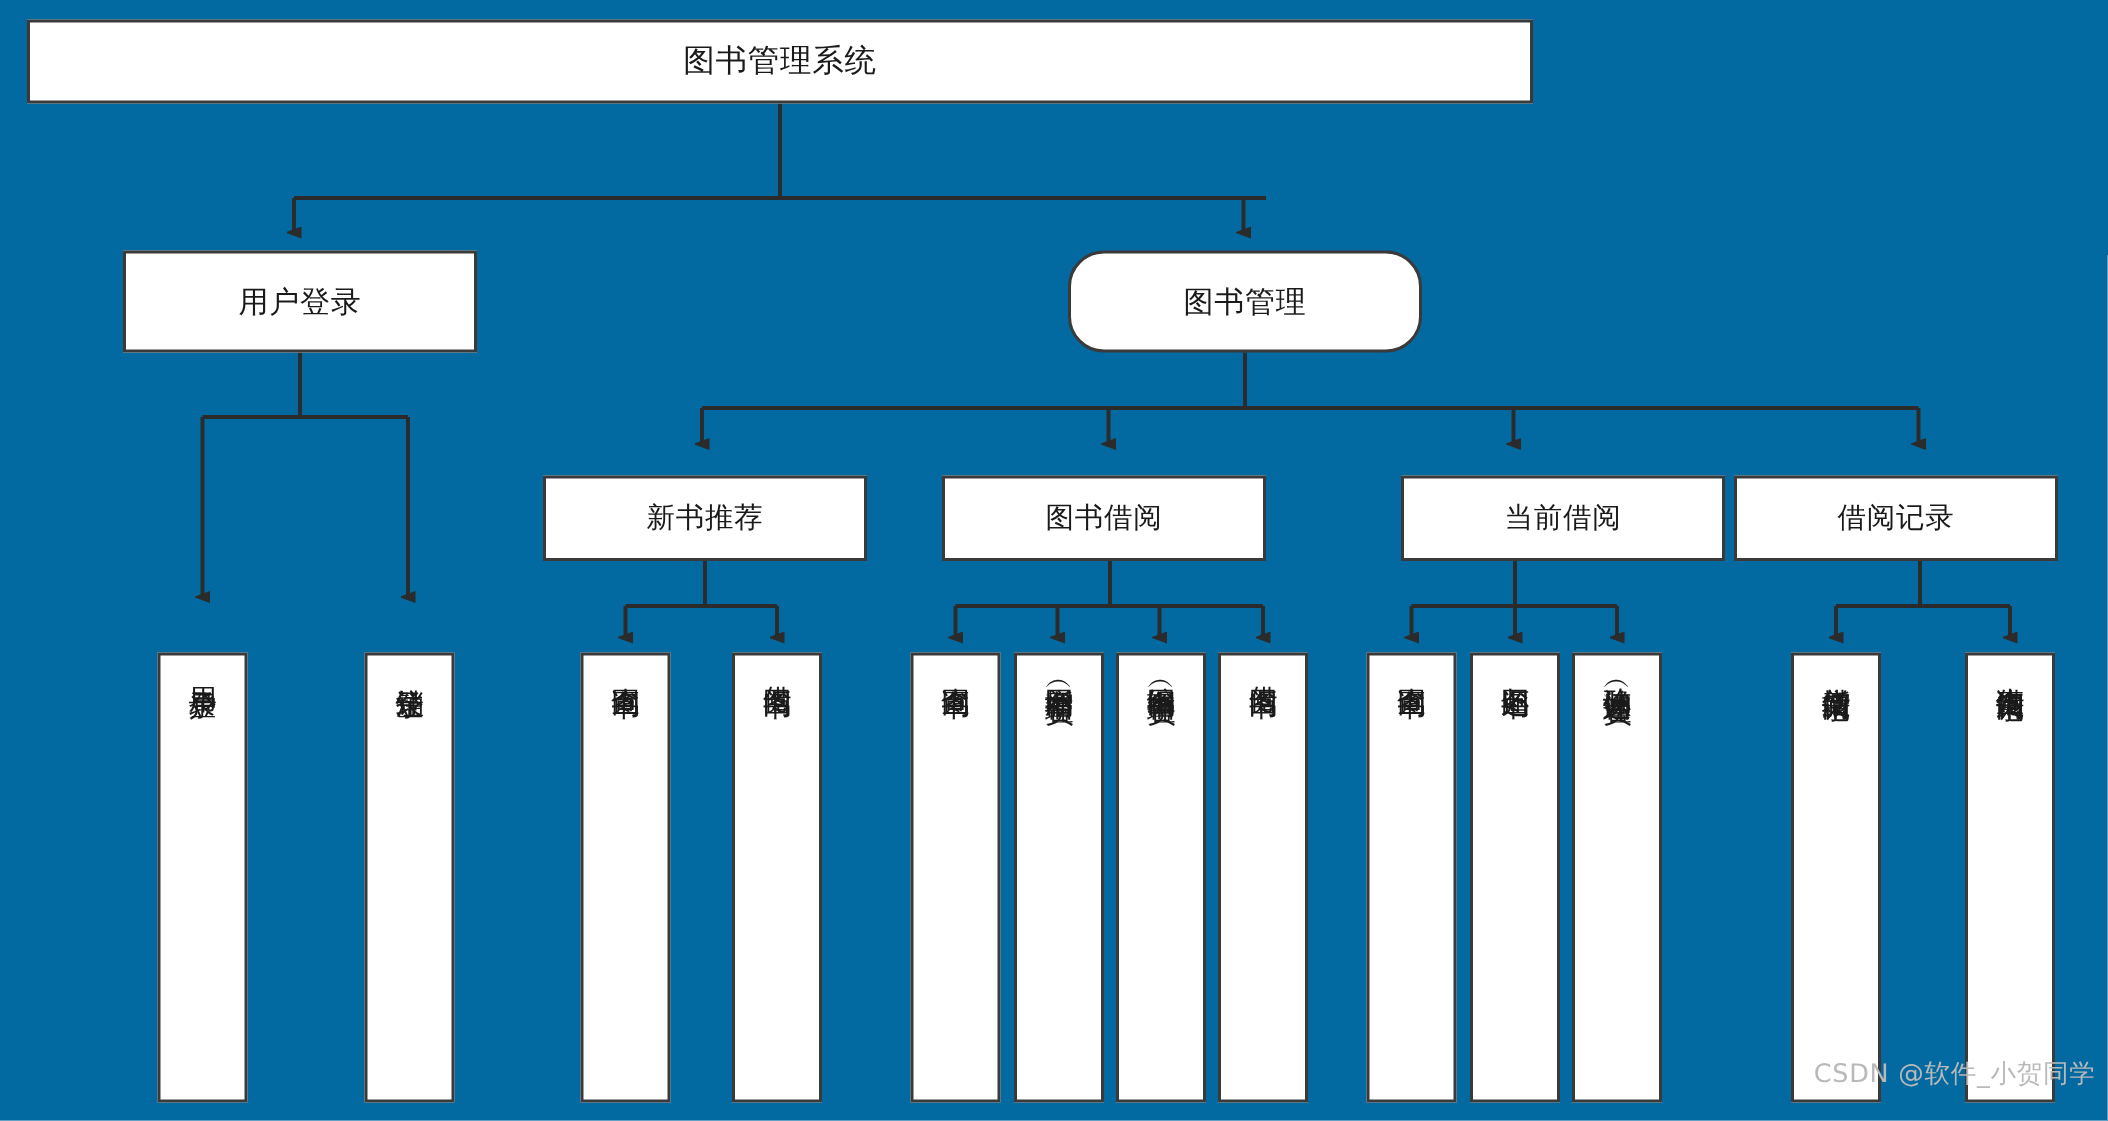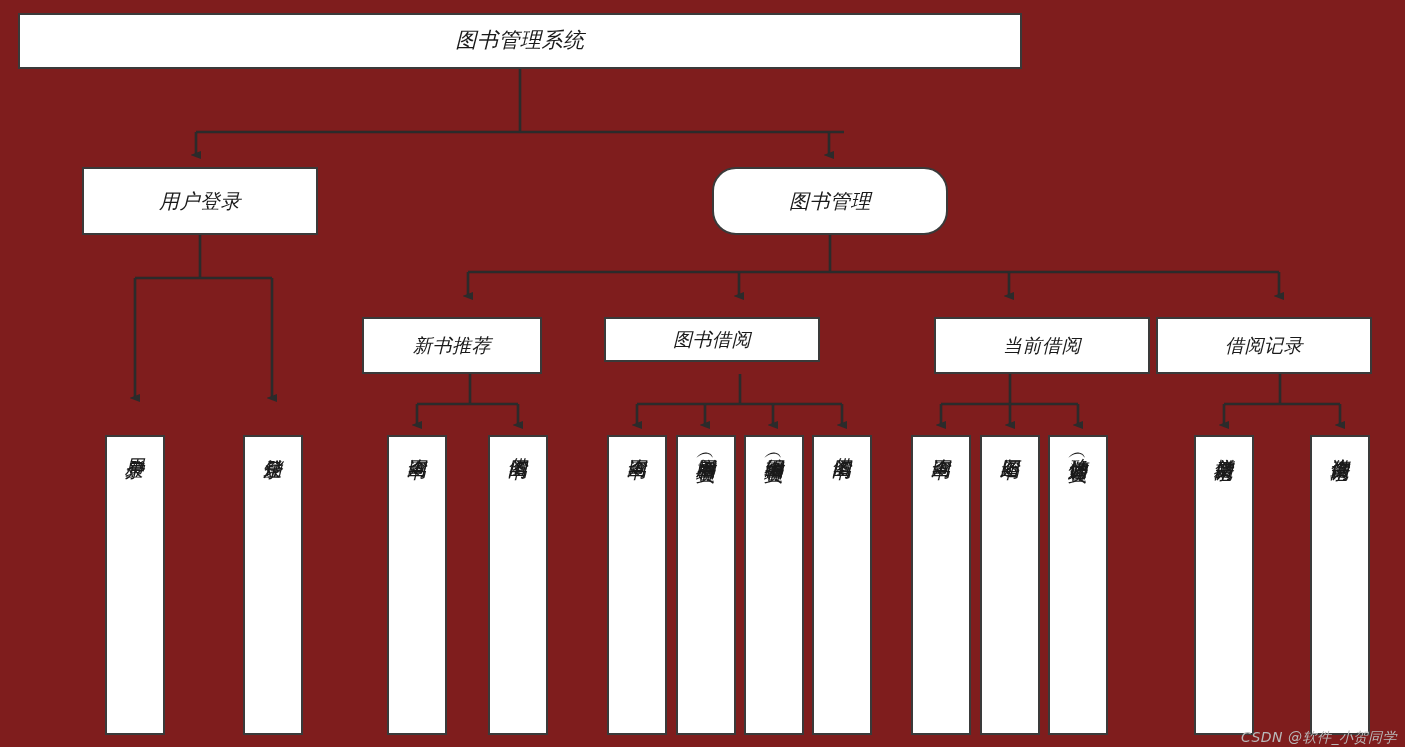--- a/index.html
+++ b/index.html
@@ -10,22 +10,21 @@
   body {
     width: 1405px;
     height: 747px;
     font-family: "DejaVu Sans", "Liberation Sans", sans-serif;
     overflow: hidden;
   }
   #diagram-root {
     position: relative;
     width: 1405px;
     height: 747px;
-    background: #7f1d1d;
-    font-style: italic;
+    background: #0369a1;
   }
   svg.diagram-canvas {
     position: absolute;
     left: 0;
     top: 0;
     width: 1405px;
     height: 747px;
   }
   .node-box {
     position: absolute;
@@ -55,22 +54,22 @@
     font-size: 19px;
     writing-mode: vertical-rl;
     text-orientation: upright;
     line-height: 1.18;
     letter-spacing: 1px;
     white-space: nowrap;
   }
   .watermark {
     position: absolute;
     right: 8px;
-    bottom: 0;
-    font-size: 14px;
+    bottom: 20px;
+    font-size: 17px;
     color: #b9b9b9;
     letter-spacing: 0.5px;
     white-space: nowrap;
     pointer-events: none;
   }
 </style>
 </head>
 <body>
 
 <div id="diagram-root">
@@ -129,24 +128,24 @@
     <span class="node-label">图书管理系统</span>
   </div>
 
   <div class="node-box node-l2" style="left:82px; top:167px; width:236px; height:68px;">
     <span class="node-label">用户登录</span>
   </div>
   <div class="node-box node-l2" style="left:712px; top:167px; width:236px; height:68px;border-radius:24px;">
     <span class="node-label">图书管理</span>
   </div>
 
-  <div class="node-box node-l3" style="left:362px; top:317px; width:180px; height:57px;">
+  <div class="node-box node-l3" style="left:362px; top:317px; width:216px; height:57px;">
     <span class="node-label">新书推荐</span>
   </div>
-  <div class="node-box node-l3" style="left:604px; top:317px; width:216px; height:45px;">
+  <div class="node-box node-l3" style="left:628px; top:317px; width:216px; height:57px;">
     <span class="node-label">图书借阅</span>
   </div>
   <div class="node-box node-l3" style="left:934px; top:317px; width:216px; height:57px;">
     <span class="node-label">当前借阅</span>
   </div>
   <div class="node-box node-l3" style="left:1156px; top:317px; width:216px; height:57px;">
     <span class="node-label">借阅记录</span>
   </div>
 
   <div class="node-box node-leaf" style="left:105px; top:435px; width:60px; height:300px;">

